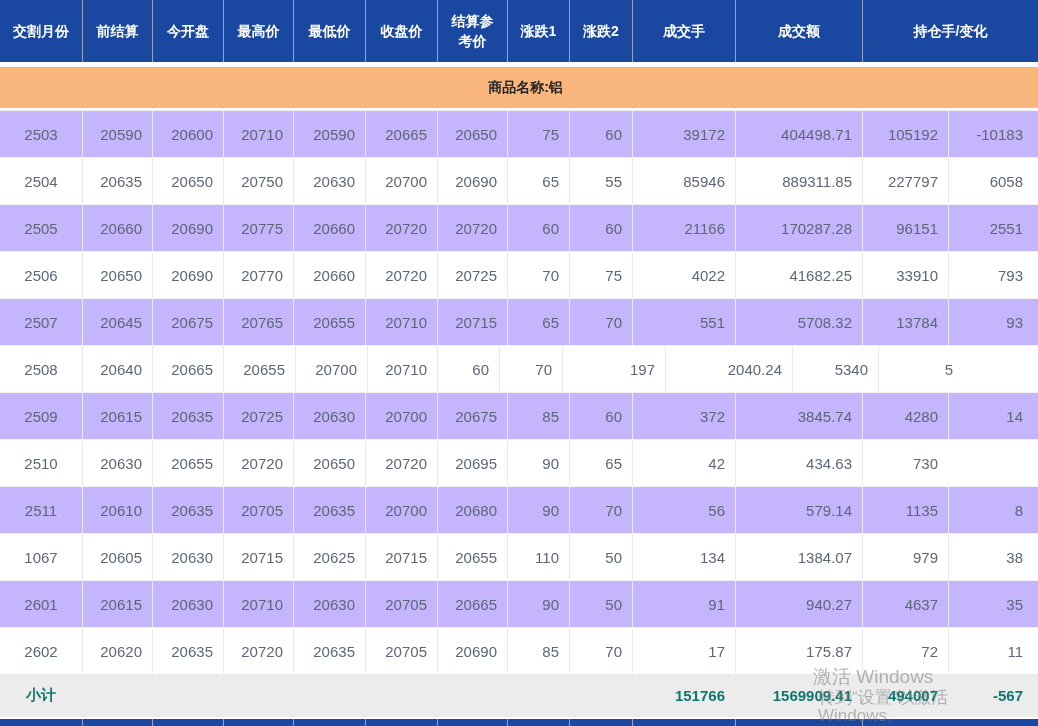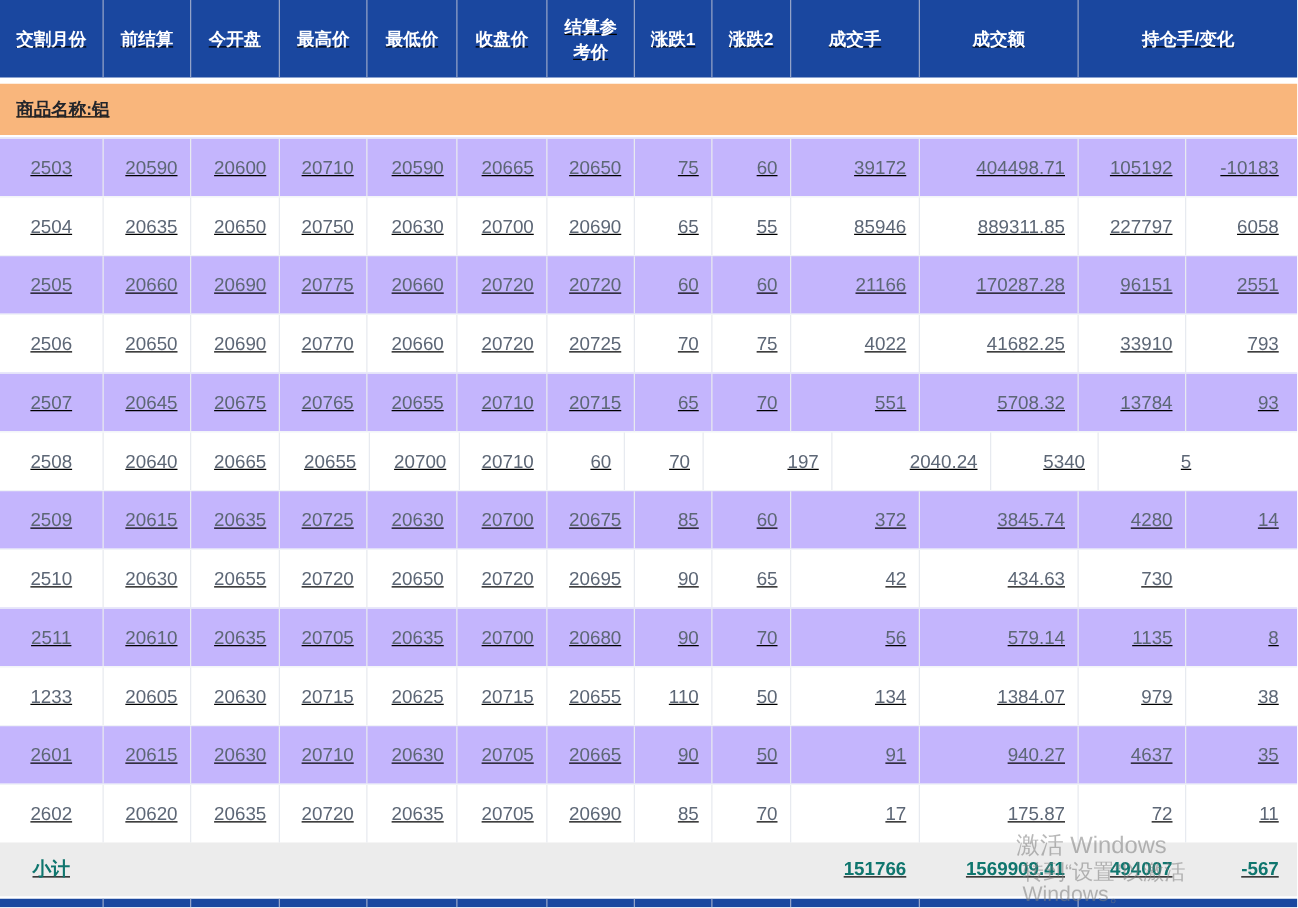--- a/index.html
+++ b/index.html
@@ -7,21 +7,20 @@
   body {
     font-family: "Liberation Sans", "DejaVu Sans", sans-serif;
     width: 1038px;
   }
   .page {
     position: relative;
     width: 1038px;
     height: 726px;
     background: #ffffff;
     overflow: hidden;
-    text-decoration: underline;
   }
   
   .header-row {
     display: flex;
     height: 62px;
     background: #1a479f;
     margin-bottom: 5px;
   }
   .th {
     display: flex;
@@ -44,20 +43,21 @@
   .product-row {
     height: 41px;
     background: #f9b67c;
     display: flex;
     align-items: center;
     padding-left: 13px;
     font-size: 14px;
     font-weight: bold;
     color: #23252b;
     margin-bottom: 2px;
+    justify-content: center;
   }
   
   .trow {
     display: flex;
     height: 47px;
     background: #ffffff;
     border-top: 1px solid #f0f3f7;
   }
   .trow.odd { background: #c4b5fd; }
   .td {
@@ -264,21 +264,21 @@
         <div class="td c5">20700</div>
         <div class="td c6">20680</div>
         <div class="td c7">90</div>
         <div class="td c8">70</div>
         <div class="td c9">56</div>
         <div class="td c10">579.14</div>
         <div class="td c11">1135</div>
         <div class="td c12">8</div>
       </div>
       <div class="trow">
-        <div class="td c0">1233</div>
+        <div class="td c0">1067</div>
         <div class="td c1">20605</div>
         <div class="td c2">20630</div>
         <div class="td c3">20715</div>
         <div class="td c4">20625</div>
         <div class="td c5">20715</div>
         <div class="td c6">20655</div>
         <div class="td c7">110</div>
         <div class="td c8">50</div>
         <div class="td c9">134</div>
         <div class="td c10">1384.07</div>

